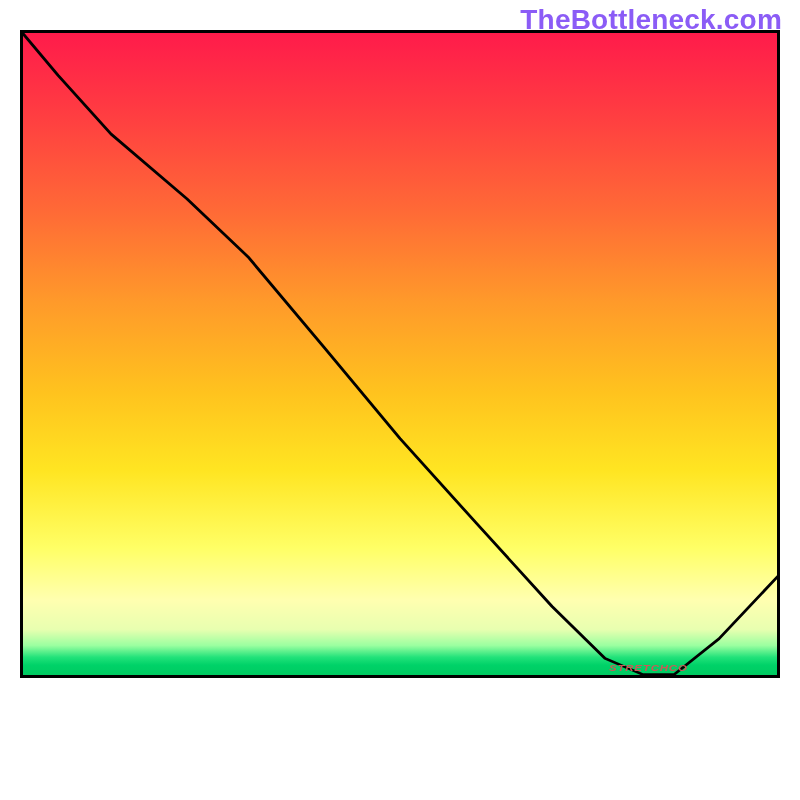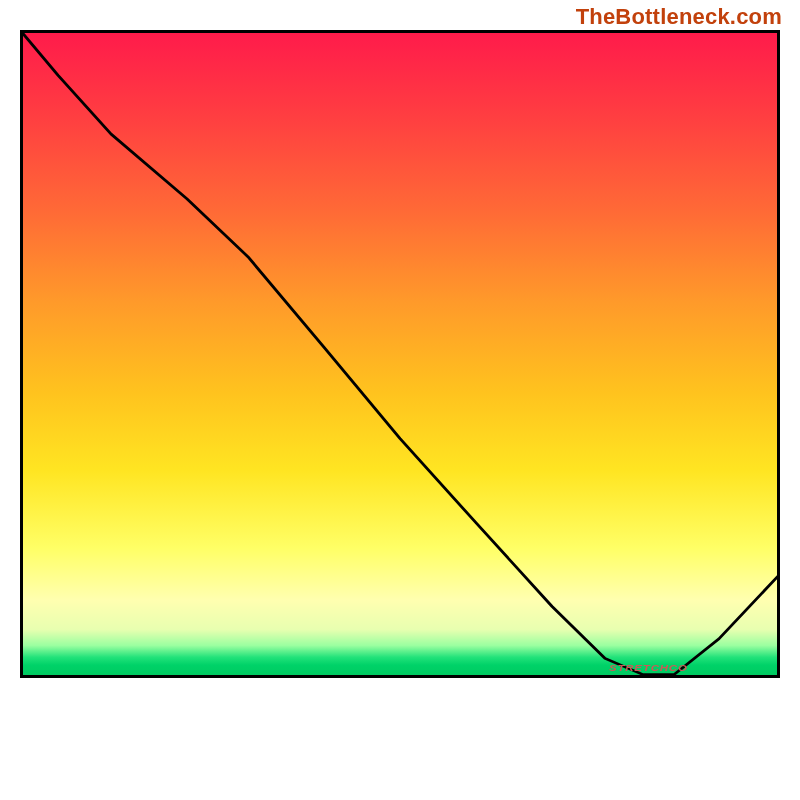--- a/index.html
+++ b/index.html
@@ -13,23 +13,23 @@
   }
   .outer {
     position: relative;
     width: 800px;
     height: 800px;
   }
   .watermark {
     position: absolute;
     top: 4px;
     right: 18px;
-    font-size: 22px;
+    font-size: 28px;
     font-weight: 600;
-    color: #c2410c;
+    color: #8b5cf6;
     letter-spacing: 0.2px;
     z-index: 20;
   }
   .frame {
     position: absolute;
     left: 20px;
     top: 30px;
     width: 760px;
     height: 648px;
     box-sizing: border-box;

